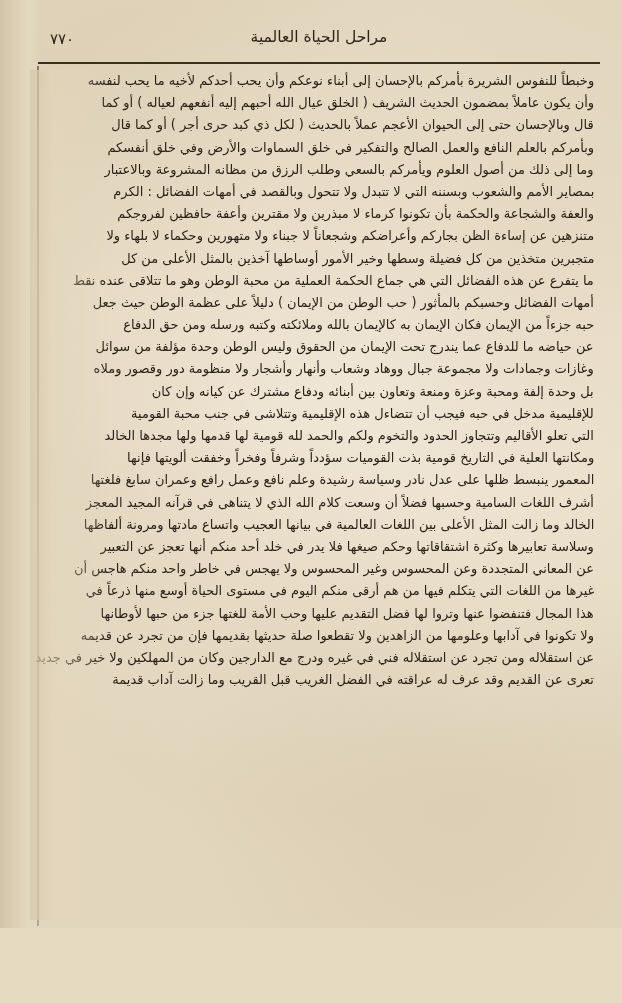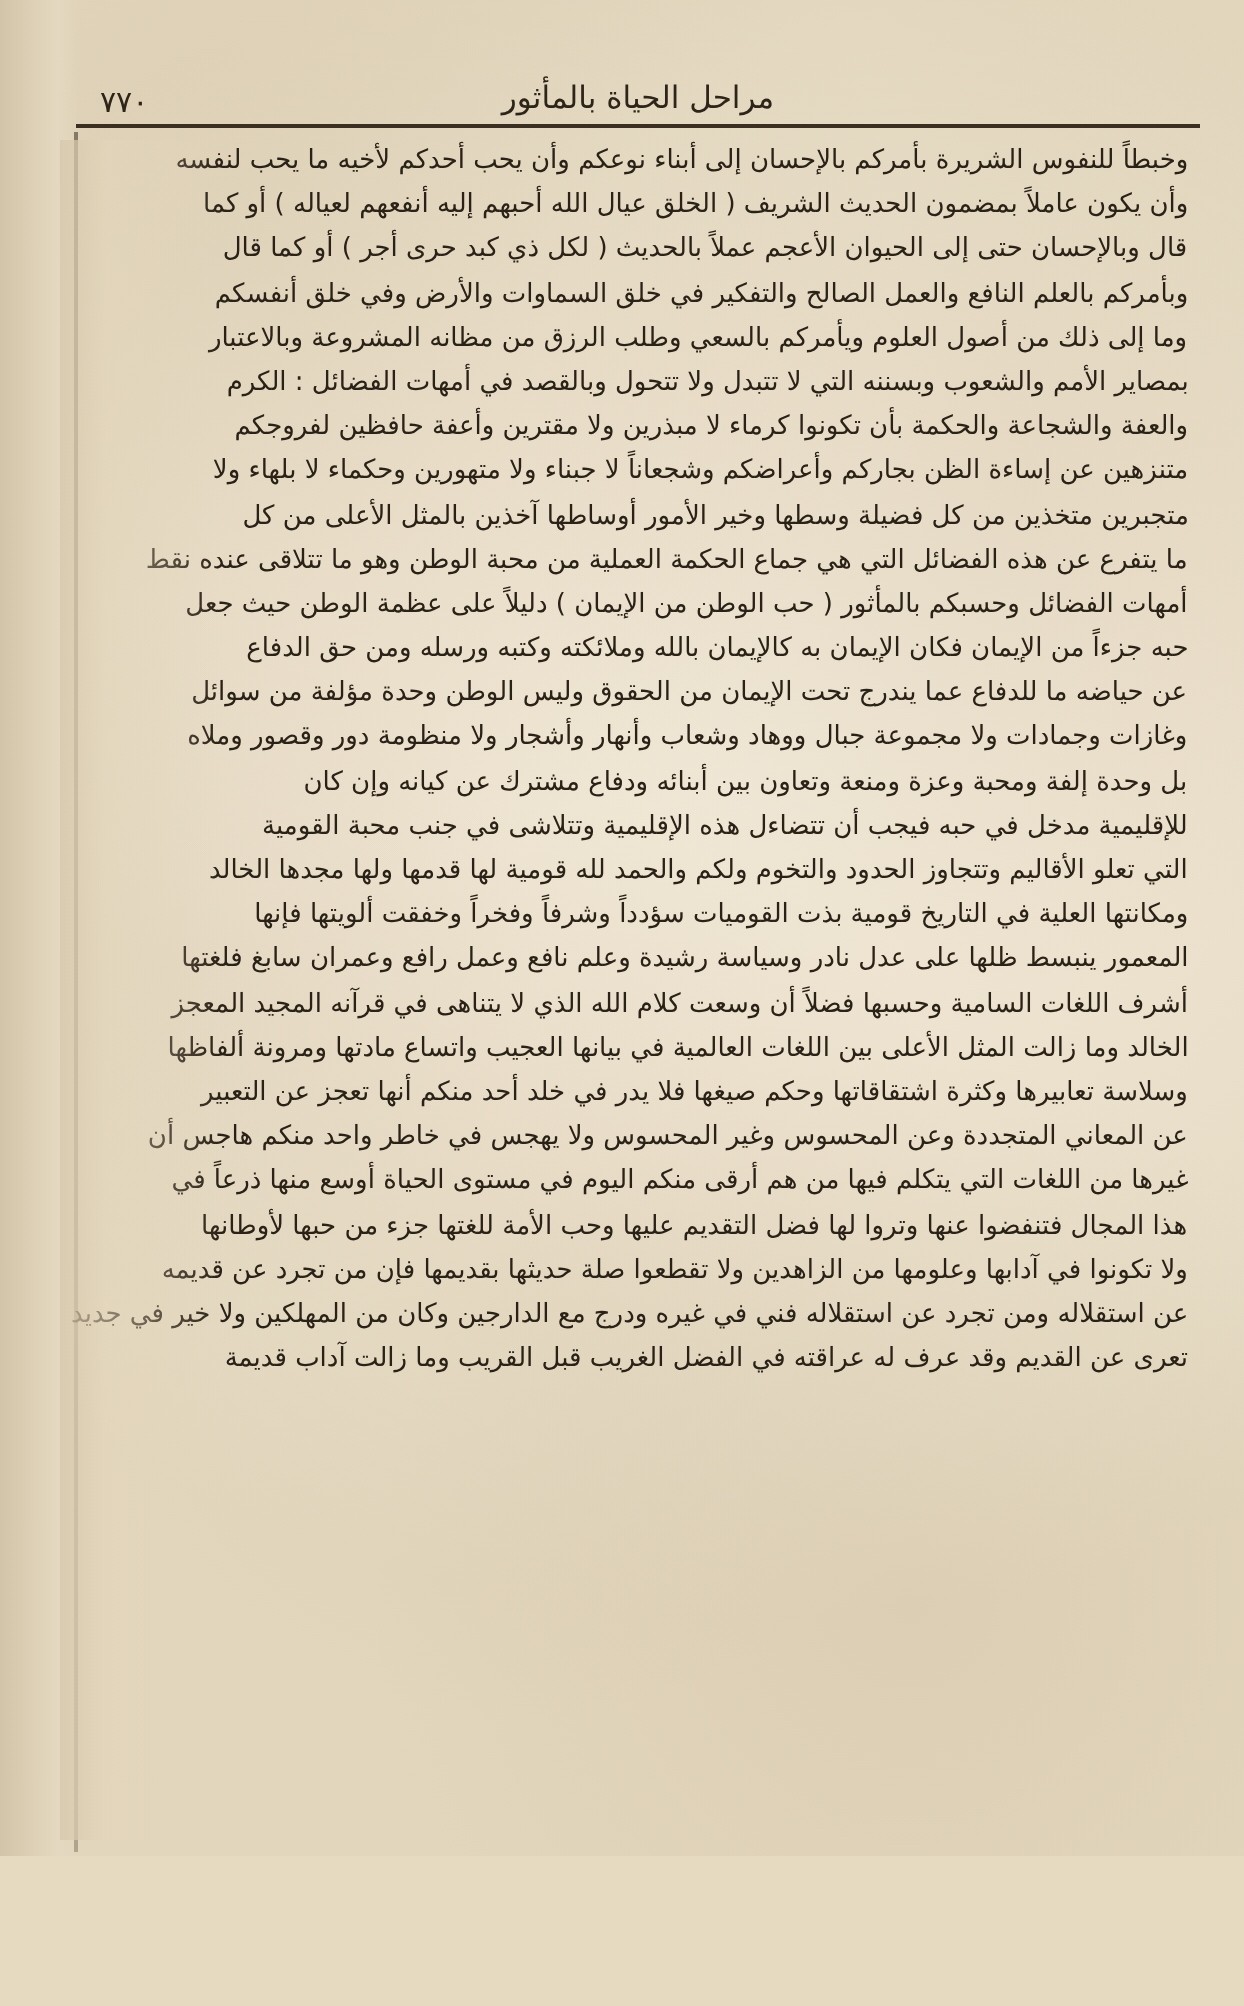--- a/index.html
+++ b/index.html
@@ -72,21 +72,21 @@
     background: linear-gradient(to bottom,
       rgba(60,48,34,.55) 0%,
       rgba(60,48,34,.38) 40%,
       rgba(60,48,34,.30) 100%);
   }
 
   
   .runhead {
     position: absolute;
     left: 38px;
-    top: 38px;
+    top: 26px;
     width: 562px;
     height: 30px;
   }
   .runhead .title {
     position: absolute;
     left: 0; right: 0;
     top: 2px;
     text-align: center;
     font-family: "DejaVu Sans", sans-serif;
     font-size: 15.5px;
@@ -166,21 +166,21 @@
 <body>
 
 <div class="scan">
 
   <div class="sheet"></div>
   <div class="gutter"></div>
   <div class="clipline"></div>
 
   <div class="runhead">
     <div class="folio">٧٧٠</div>
-    <div class="title">مراحل الحياة بالمأثور</div>
+    <div class="title">مراحل الحياة العالمية</div>
   </div>
 
   <div class="rule"></div>
 
   <div class="body">
     <div id="lines">
         <div class="line"><span>وخبطاً للنفوس الشريرة بأمركم بالإحسان إلى أبناء نوعكم وأن يحب أحدكم لأخيه ما يحب لنفسه</span></div>
         <div class="line"><span>وأن يكون عاملاً بمضمون الحديث الشريف ( الخلق عيال الله أحبهم إليه أنفعهم لعياله ) أو كما</span></div>
         <div class="line"><span>قال وبالإحسان حتى إلى الحيوان الأعجم عملاً بالحديث ( لكل ذي كبد حرى أجر ) أو كما قال</span></div>
         <div class="line"><span>وبأمركم بالعلم النافع والعمل الصالح والتفكير في خلق السماوات والأرض وفي خلق أنفسكم</span></div>

